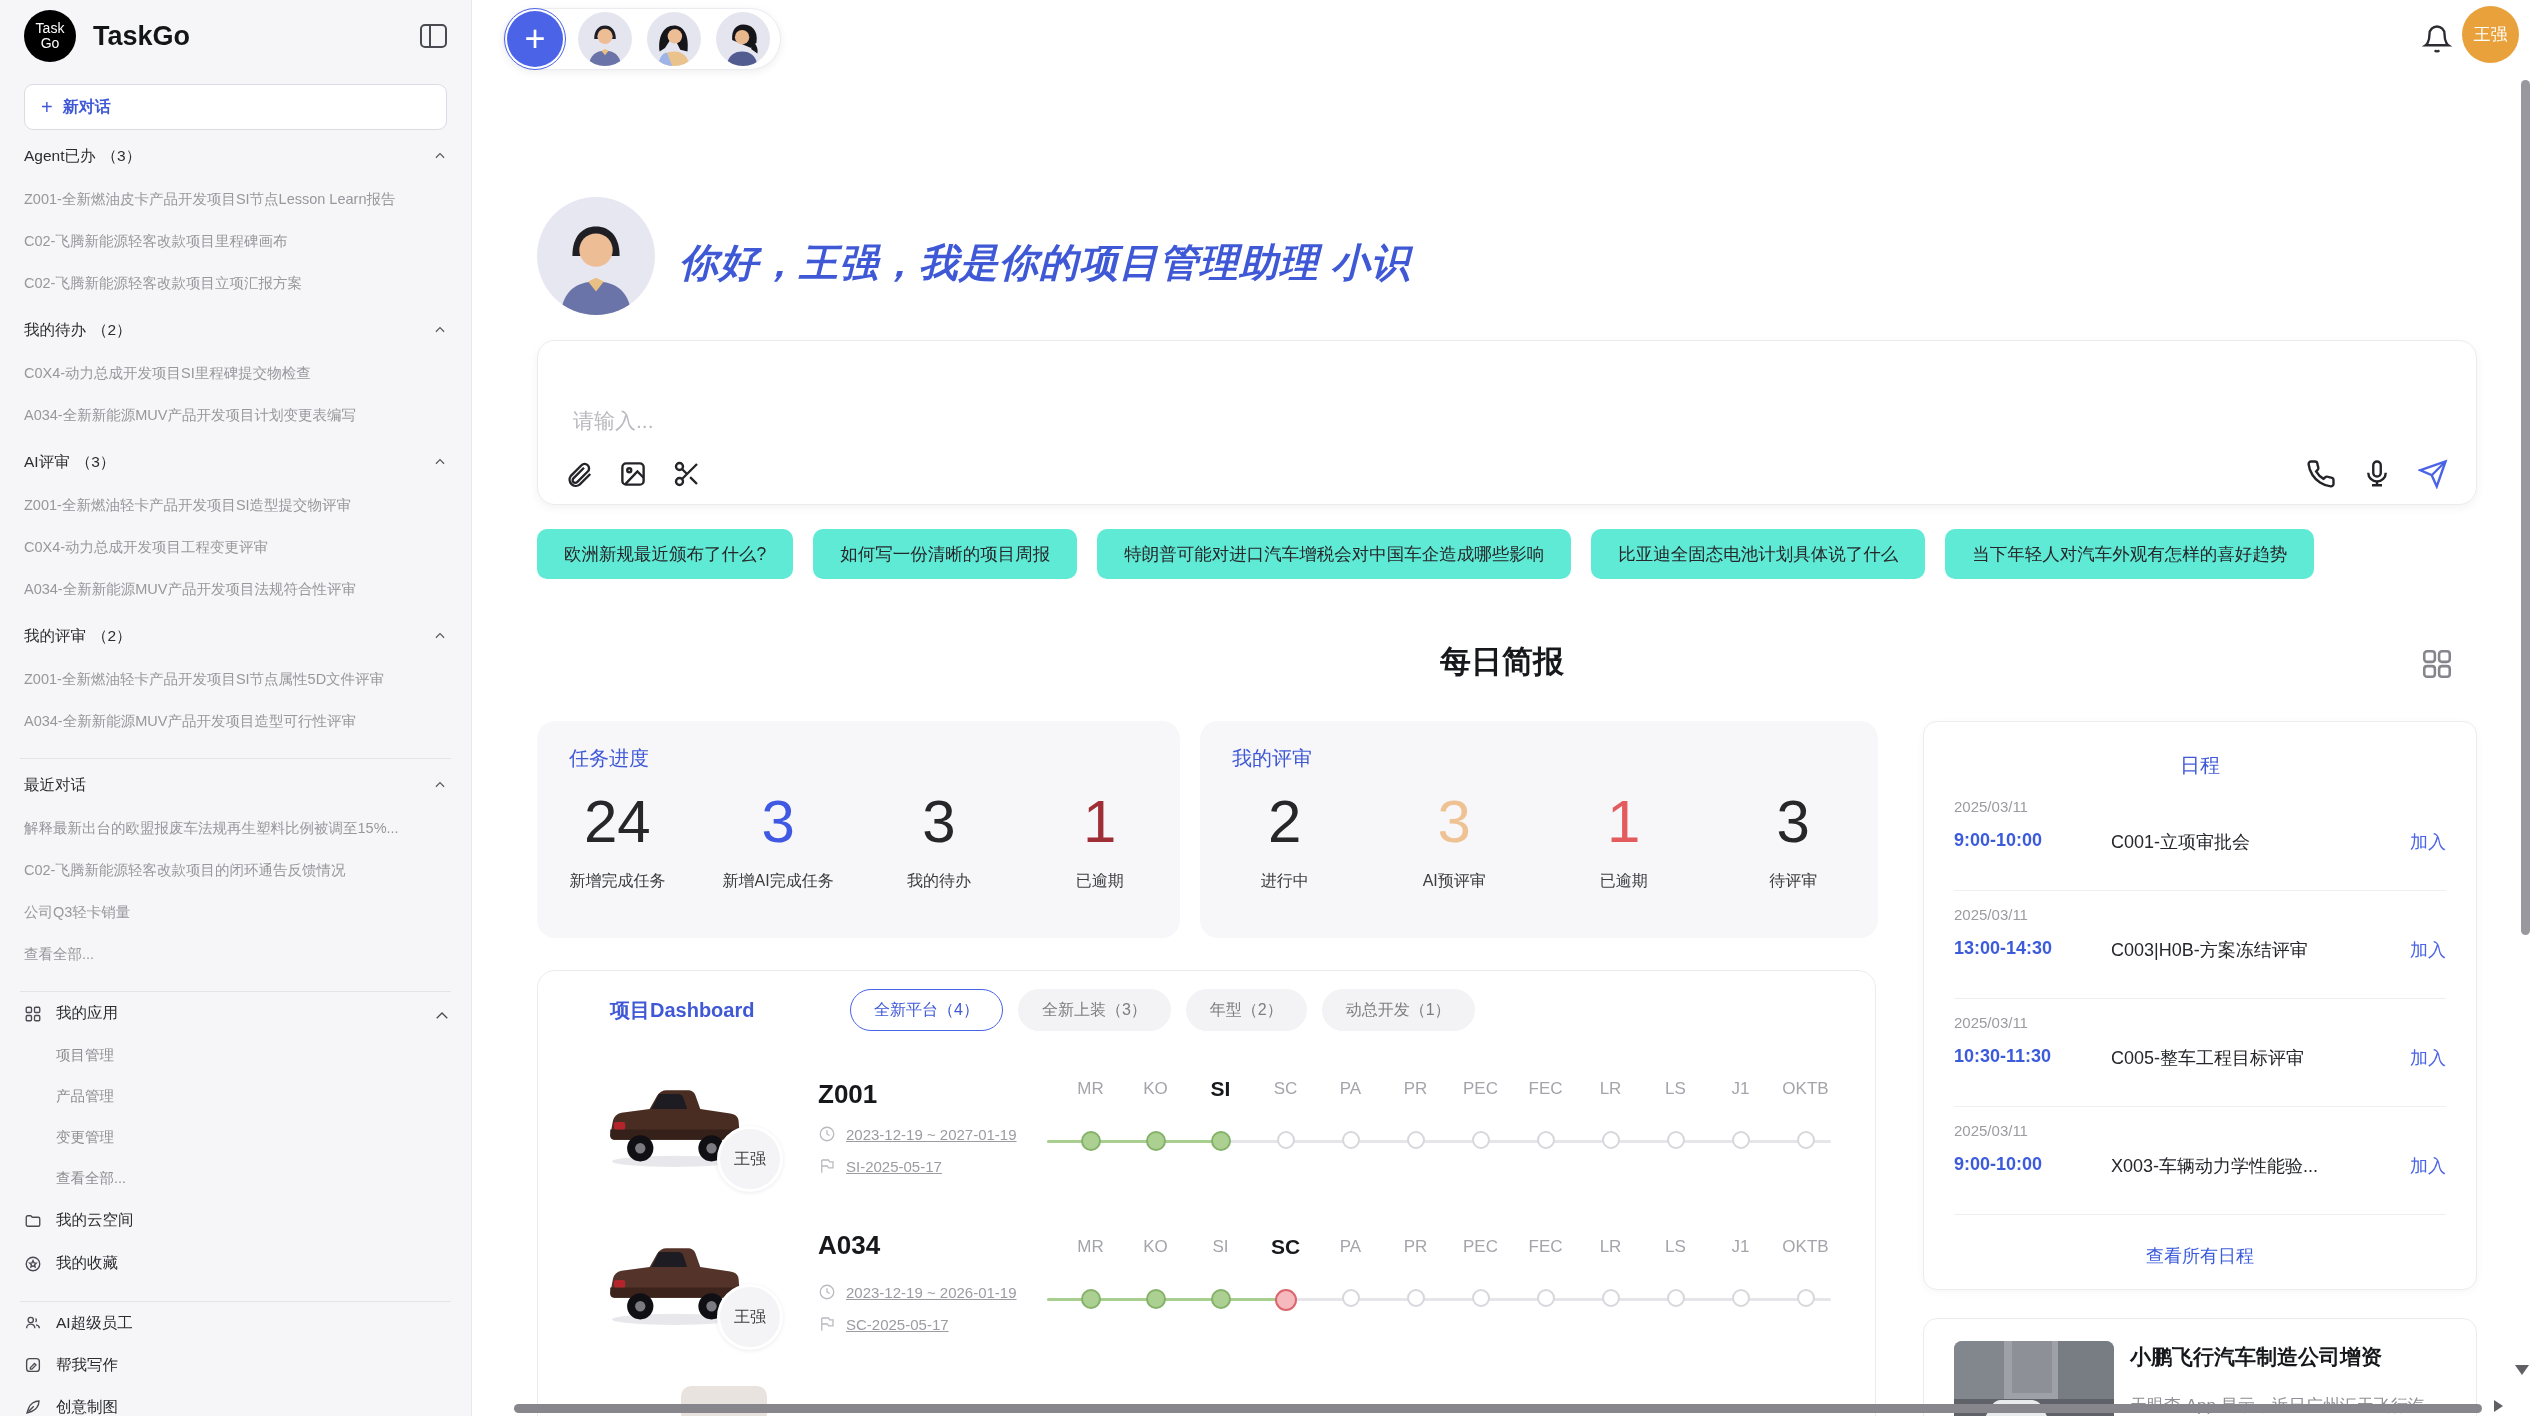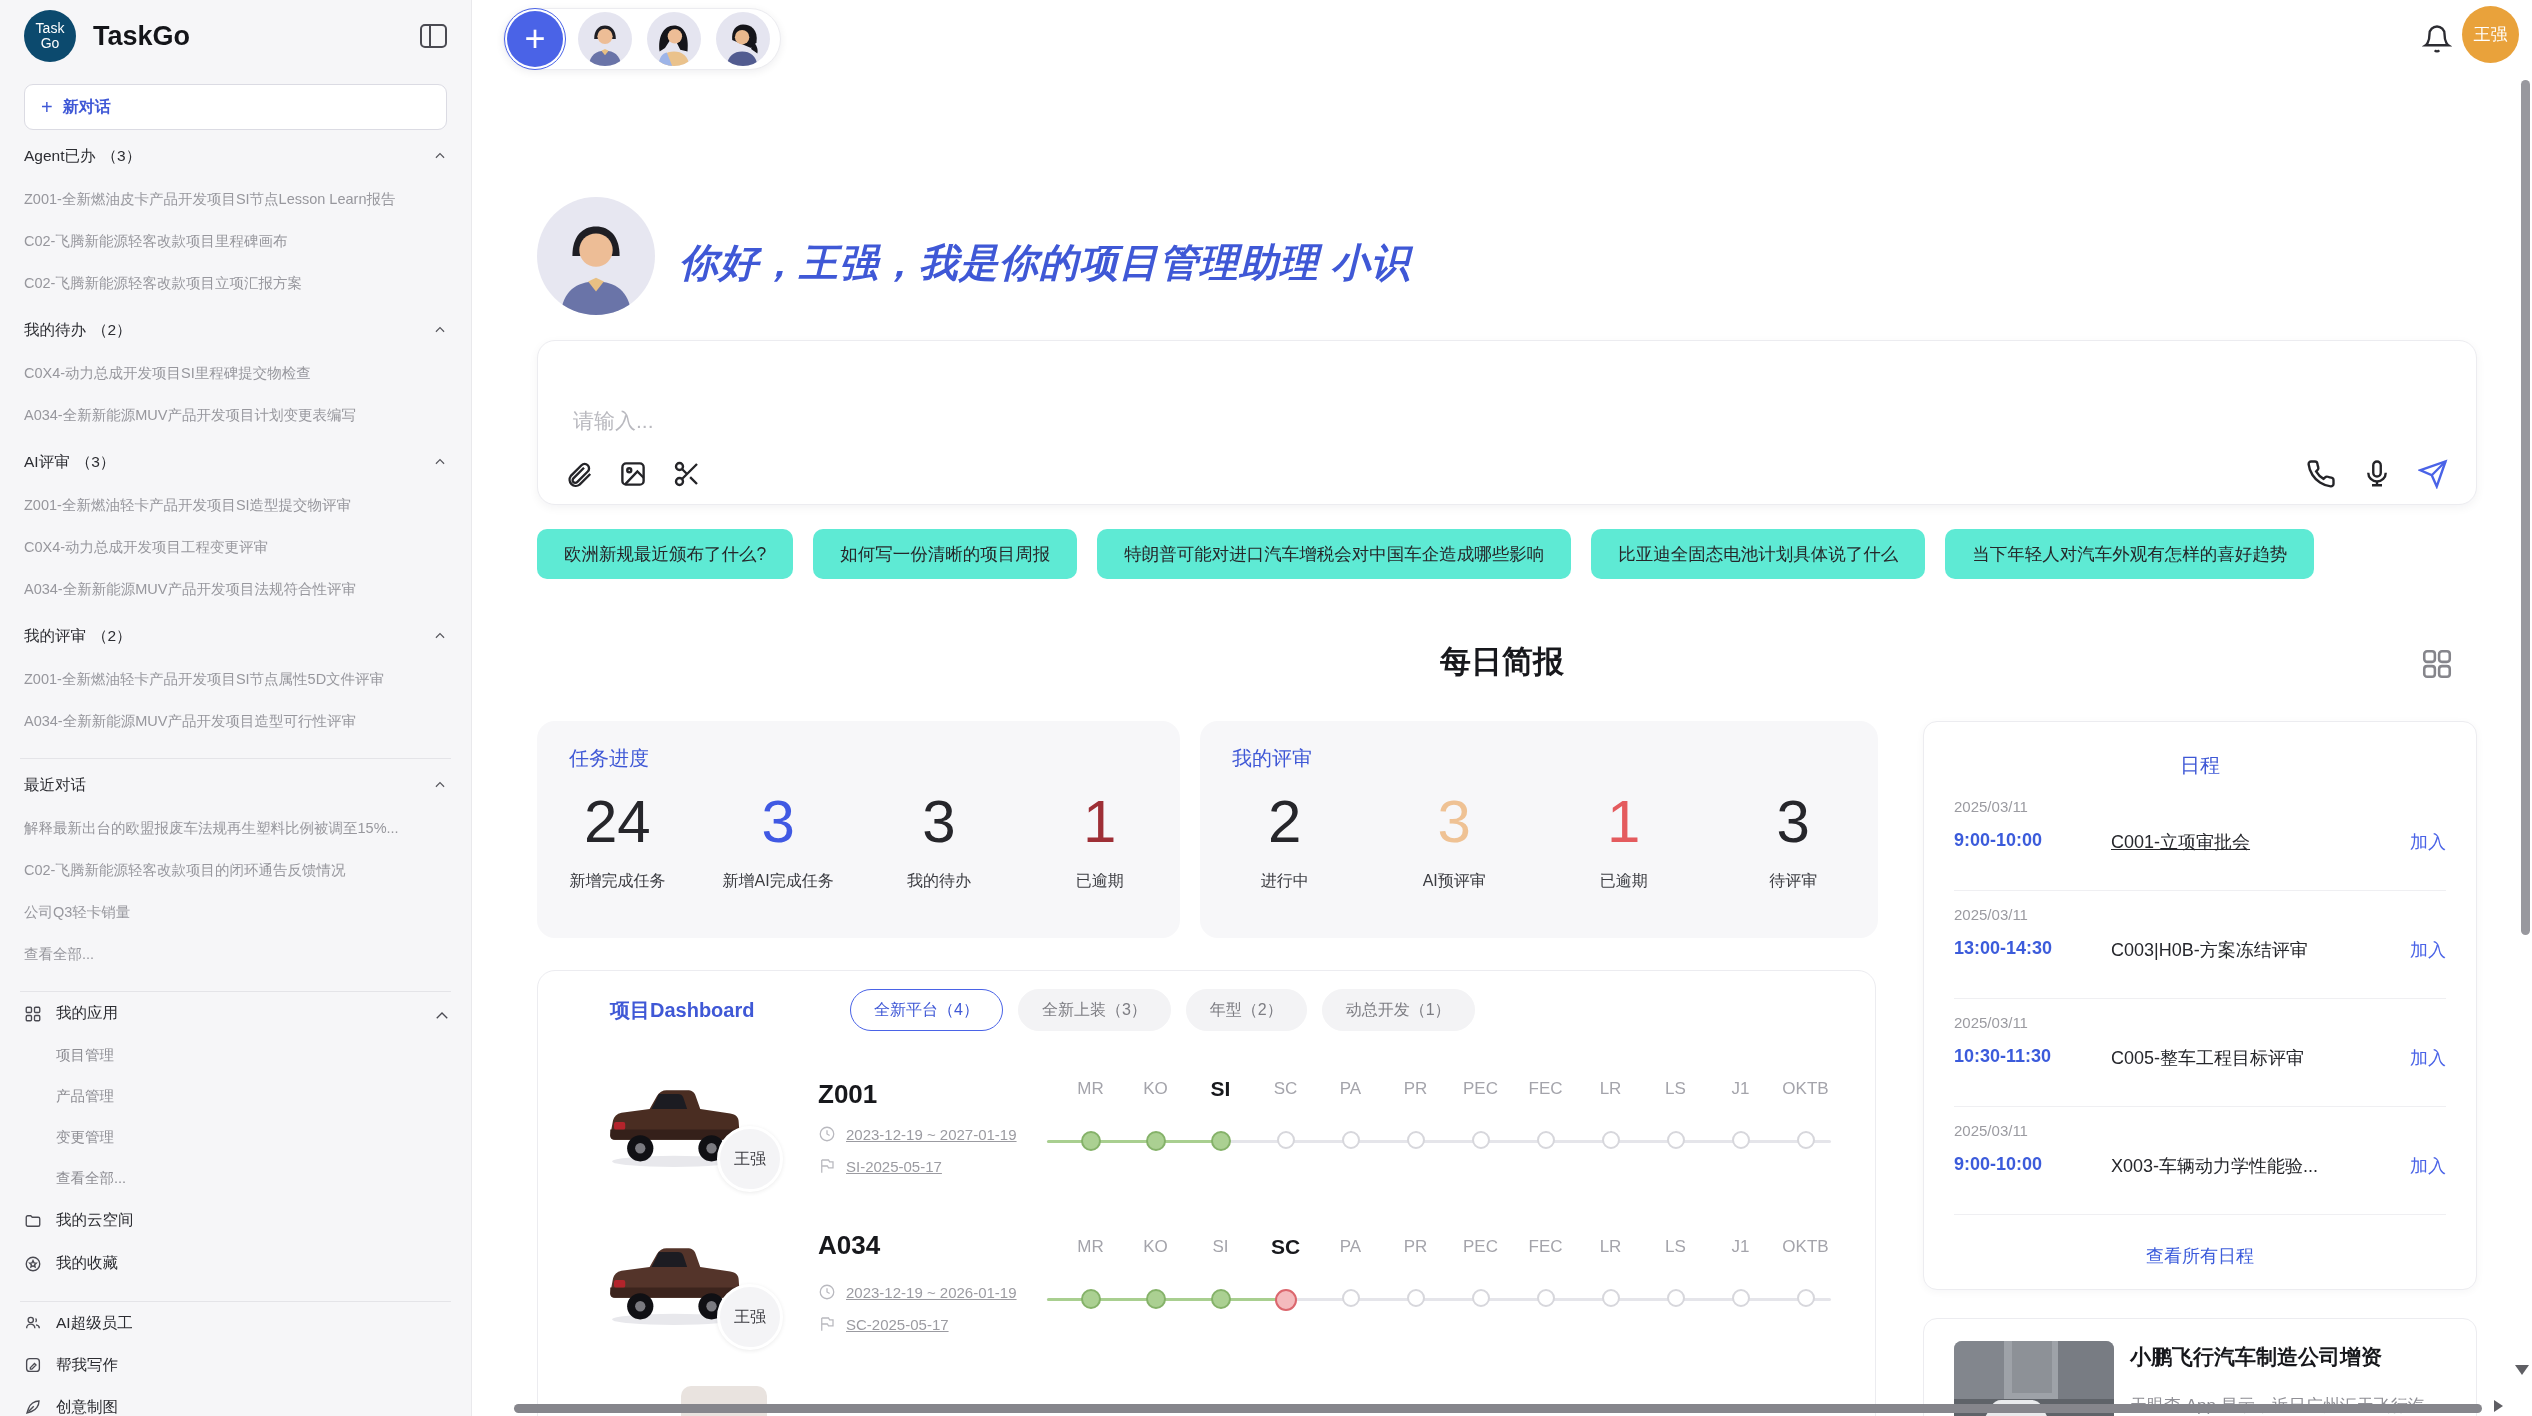--- a/index.html
+++ b/index.html
@@ -3,21 +3,21 @@
 <meta charset="utf-8">
 <style>
   * { margin:0; padding:0; box-sizing:border-box; }
   html,body { width:2532px; height:1416px; overflow:hidden; background:#fff;
     font-family:"Liberation Sans","DejaVu Sans",sans-serif; color:#26272c; }
 
   
   .sidebar { position:absolute; left:0; top:0; width:472px; height:1416px;
     background:#f6f6f8; border-right:1px solid #e9e9ec; padding:0 24px; }
   .sb-top { display:flex; align-items:center; height:72px; }
-  .logo { width:52px; height:52px; border-radius:50%; background:#0c4a6e; color:#fff;
+  .logo { width:52px; height:52px; border-radius:50%; background:#000000; color:#fff;
     display:flex; flex-direction:column; align-items:center; justify-content:center;
     font-size:14px; line-height:15px; font-weight:500; }
   .app-title { font-size:27px; font-weight:700; color:#141519; margin-left:17px; flex:1; }
   .panel-icon { width:27px; height:24px; border:2.4px solid #4a4a52; border-radius:5px; position:relative; }
   .panel-icon::before { content:""; position:absolute; left:7px; top:0; bottom:0; width:2.4px; background:#4a4a52; }
   .new-chat { margin-top:12px; height:46px; background:#fff; border:1px solid #dbdbe3; border-radius:9px;
     display:flex; align-items:center; padding:0 16px; color:#3f58d6; font-size:16px; font-weight:700; }
   .new-chat .plus { font-weight:400; font-size:20px; margin-right:10px; }
   .sec-h { height:44px; margin-top:4px; display:flex; align-items:center; font-size:15.5px; color:#2c2d32; }
   .sec-h .cnt { margin-left:6px; }
@@ -593,21 +593,21 @@
     </div>
 
     <div class="car-sliver"></div>
   </div>
 
   <div class="sched">
     <div class="sched-title">日程</div>
 
     <div class="ev-date" style="top:76px;">2025/03/11</div>
     <div class="ev-time" style="top:108px;">9:00-10:00</div>
-    <div class="ev-title" style="top:108px;text-decoration:underline;">C001-立项审批会</div>
+    <div class="ev-title" style="top:108px;">C001-立项审批会</div>
     <div class="ev-join" style="top:108px;">加入</div>
     <div class="ev-sep" style="top:168px;"></div>
 
     <div class="ev-date" style="top:184px;">2025/03/11</div>
     <div class="ev-time" style="top:216px;">13:00-14:30</div>
     <div class="ev-title" style="top:216px;">C003|H0B-方案冻结评审</div>
     <div class="ev-join" style="top:216px;">加入</div>
     <div class="ev-sep" style="top:276px;"></div>
 
     <div class="ev-date" style="top:292px;">2025/03/11</div>

